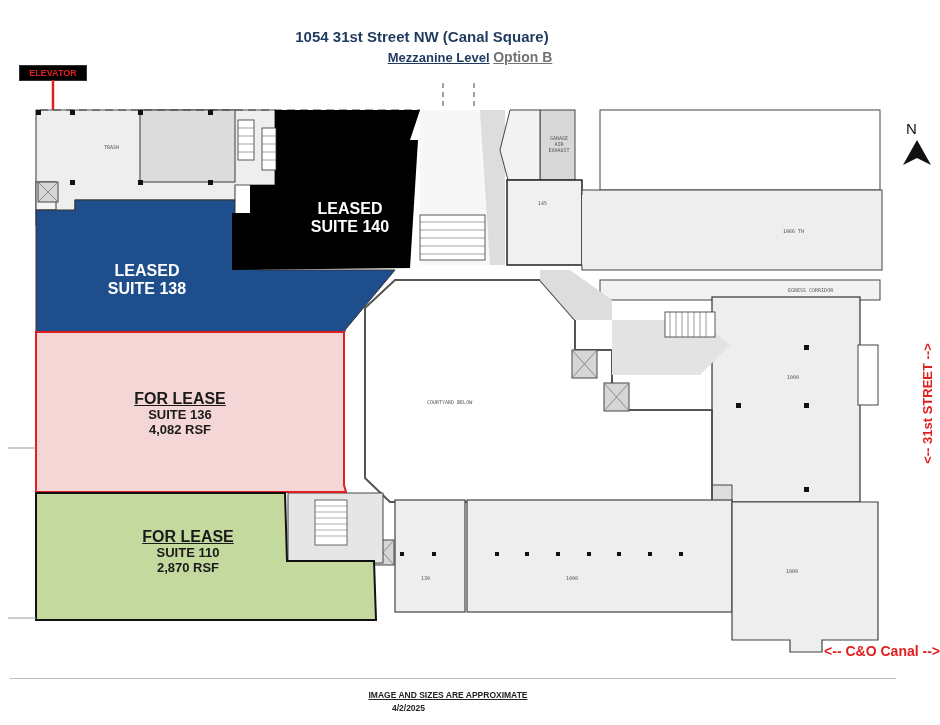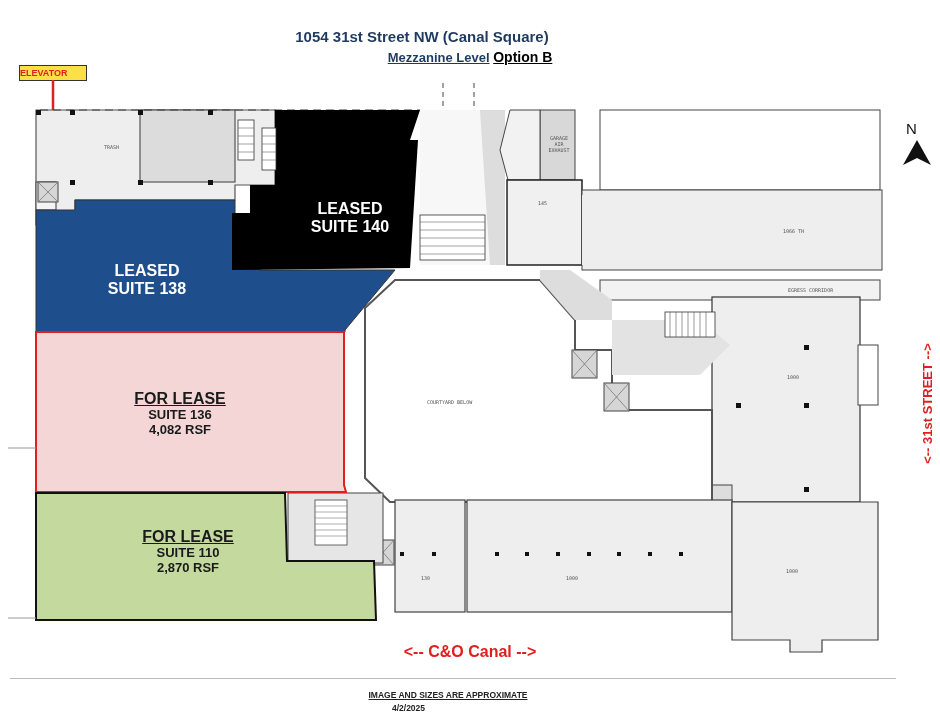--- a/index.html
+++ b/index.html
@@ -1,30 +1,30 @@
 <!DOCTYPE html>
 <html><head>
 <meta charset="utf-8">
 <style>
   html,body{margin:0;padding:0;background:#fff;}
   body{width:940px;height:725px;position:relative;overflow:hidden;font-family:"Liberation Sans",sans-serif;}
   .abs{position:absolute;}
   .title{left:0;width:844px;top:28px;text-align:center;font-size:15px;font-weight:bold;color:#1f3a5f;}
   .subtitle{left:0;width:940px;top:49px;text-align:center;font-size:13px;font-weight:bold;}
   .subtitle .lvl{color:#1f3a5f;text-decoration:underline;}
-  .subtitle .opt{color:#000000;text-decoration:underline;font-size:14px;}
-  .elev-box{left:19px;top:65px;width:66px;height:14px;border:1.5px solid #333;background:#fde047;color:#e02020;font-size:9px;font-weight:bold;text-align:left;line-height:14px;}
+  .subtitle .opt{color:#737373;text-decoration:underline;font-size:14px;}
+  .elev-box{left:19px;top:65px;width:66px;height:14px;border:1.5px solid #333;background:#000000;color:#e02020;font-size:9px;font-weight:bold;text-align:center;line-height:14px;}
   .plan{left:0;top:0;}
   .suite-label{text-align:center;font-weight:bold;line-height:1.15;}
   .leased{color:#fff;font-size:16px;}
   .forlease{color:#1a1a1a;}
   .forlease .h{font-size:16px;text-decoration:underline;}
   .forlease .s{font-size:13px;}
   .tiny{font-size:5px;color:#555;font-family:"DejaVu Sans Mono",monospace;}
-  .canal{left:0;width:940px;top:643px;text-align:center;color:#e02020;font-size:16px;font-weight:bold;}
+  .canal{left:0;width:940px;top:643px;text-align:right;color:#e02020;font-size:14px;font-weight:bold;}
   .street{left:897px;top:404px;width:70px;transform-origin:center;transform:translate(-35px,-8px) rotate(-90deg);text-align:center;color:#e02020;font-size:13px;font-weight:bold;white-space:nowrap;width:150px;transform:translate(-75px,-8px) rotate(-90deg);left:927px;}
   .footer-rule{left:10px;top:678px;width:886px;height:1px;background:#bbb;}
   .footer1{left:0;width:896px;top:690px;text-align:center;font-size:8.5px;font-weight:bold;color:#222;text-decoration:underline;}
   .footer2{left:0;width:817px;top:703px;text-align:center;font-size:8.5px;font-weight:bold;color:#222;}
 </style>
 </head>
 <body>
 
 <div class="abs title">1054 31st Street NW (Canal Square)</div>
 <div class="abs subtitle">

